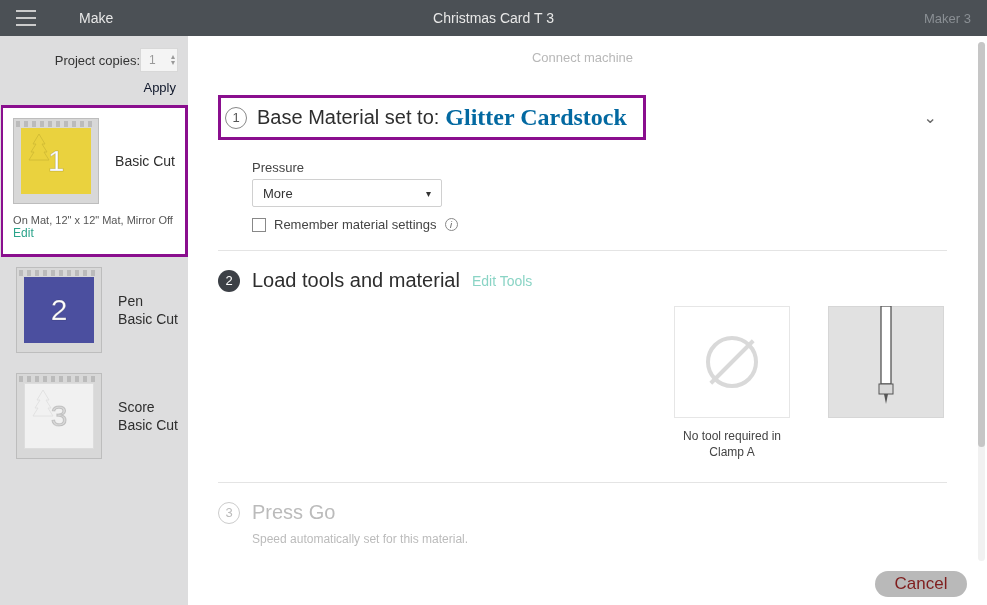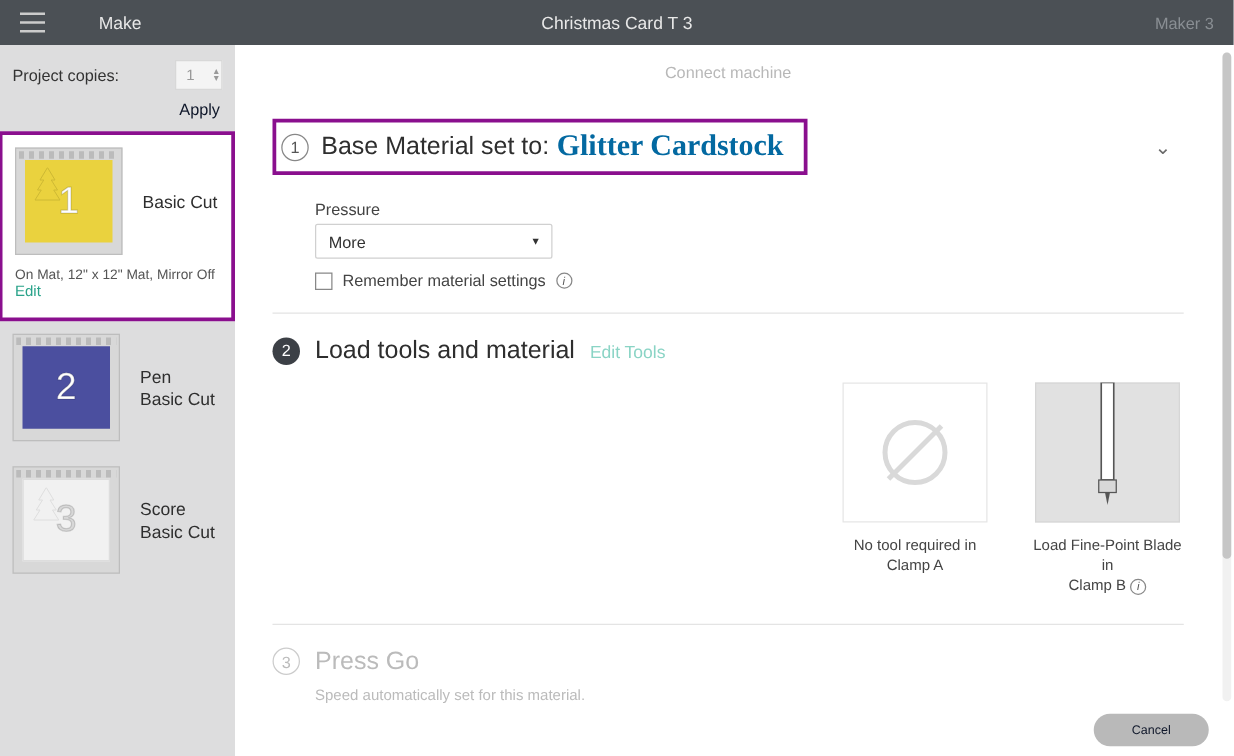--- a/index.html
+++ b/index.html
@@ -4,21 +4,21 @@
 <style>
 * { box-sizing: border-box; margin: 0; padding: 0; font-family: -apple-system, BlinkMacSystemFont, "Segoe UI", Arial, sans-serif; }
 body { width: 987px; height: 605px; background: #fff; overflow: hidden; position: relative; }
 .header { height: 36px; background: #4b5055; display: flex; align-items: center; padding: 0 16px; color: #fff; }
 .hamburger { width: 20px; height: 16px; display: flex; flex-direction: column; justify-content: space-between; margin-right: 16px; cursor: pointer; }
 .hamburger span { height: 2px; background: #ccc; display: block; }
 .header-make { font-size: 14px; color: #e8e8e8; margin-left: 27px; }
 .header-title { position: absolute; left: 50%; transform: translateX(-50%); font-size: 14px; color: #e8e8e8; }
 .header-device { margin-left: auto; font-size: 13px; color: #8a8f94; }
 .body { display: flex; height: calc(100% - 36px); }
-.sidebar { width: 188px; background: #ddddde; padding: 0; display: flex; flex-direction: column; }
+.sidebar { width: 188px; background: #ddddde; padding: 0; display: flex; flex-direction: column; align-items: flex-end; }
 .project-row { display: flex; align-items: center; padding: 12px 10px 6px; }
 .project-label { font-size: 13px; color: #333; }
 .project-stepper { margin-left: auto; width: 38px; height: 24px; background: #f4f4f4; border: 1px solid #d8d8d8; display: flex; align-items: center; justify-content: space-between; padding: 0 2px 0 8px; font-size: 12px; color: #999; }
 .stepper-arrows { display: flex; flex-direction: column; line-height: 6px; font-size: 8px; color: #999; }
 .apply { text-align: right; padding: 2px 12px 10px; font-size: 13px; color: #0f172a; }
 .mat-card { background: #fff; padding: 10px 10px 14px; border: 3px solid transparent; }
 .mat-card.selected { border: 3px solid #8a0f8e; border-left-width: 2px; }
 .mat-row { display: flex; align-items: center; gap: 16px; }
 .mat-thumb { width: 86px; height: 86px; position: relative; }
 .mat-outer { position: absolute; inset: 0; background: #d8d8d8; border: 1px solid #bdbdbd; }
@@ -63,21 +63,21 @@
 .tool-img { width: 116px; height: 112px; background: #e1e1e1; border: 1px solid #d6d6d6; margin: 0 auto 10px; position: relative; display: flex; align-items: center; justify-content: center; }
 .tool-img.white { background: #fff; border: 1px solid #e6e6e6; }
 .tool-caption { font-size: 12px; color: #444; line-height: 1.35; }
 .no-symbol { width: 52px; height: 52px; border: 4px solid #d9d9d9; border-radius: 50%; position: relative; }
 .no-symbol::after { content: ""; position: absolute; width: 4px; height: 60px; background: #d9d9d9; left: 50%; top: 50%; transform: translate(-50%,-50%) rotate(45deg); }
 .step3-note { margin-left: 34px; font-size: 12px; color: #bbb; margin-top: 8px; }
 .scrollbar { position: absolute; right: 2px; top: 6px; bottom: 44px; width: 7px; }
 .scrollbar-track { position: absolute; inset: 0; background: #f1f1f1; border-radius: 4px; }
 .scrollbar-thumb { position: absolute; left: 0; right: 0; top: 0; height: 78%; background: #c6c6c6; border-radius: 4px; }
 .footer { position: absolute; bottom: 8px; right: 20px; }
-.cancel-btn { width: 92px; height: 26px; background: #b9b9b9; color: #0f172a; border: none; border-radius: 14px; font-size: 10px; margin-top: 40px; }
+.cancel-btn { width: 92px; height: 26px; background: #b9b9b9; color: #7f1d1d; border: none; border-radius: 14px; font-size: 17px; margin-top: 40px; }
 .tree-shape { position: absolute; left: 6px; top: 6px; width: 24px; height: 30px; opacity: 0.35; }
 </style>
 </head>
 <body>
 
 <div class="header">
   <div class="hamburger">
       <span></span>
       <span></span>
       <span></span>
@@ -195,21 +195,20 @@
           <div class="tool-caption"><span>No tool required in</span><br><span>Clamp A</span></div>
         </div>
         <div class="tool-card">
           <div class="tool-img">
             <svg width="40" height="112" viewBox="0 0 40 112">
                 <rect x="15" y="0" width="10" height="78" fill="#fff" stroke="#555" stroke-width="1.3"></rect>
                 <rect x="13" y="78" width="14" height="10" fill="#d8d8d8" stroke="#555" stroke-width="1"></rect>
                 <path d="M18 88 L20 98 L22 88 Z" fill="#555"></path>
               </svg>
           </div>
-          <div class="tool-caption"><span>Load Fine-Point Blade in</span><br><span>Clamp B</span> <span class="info-circle">i</span></div>
         </div>
       </div>
 
       <div class="divider" style="margin-top:22px"></div>
 
       <div class="step-row">
         <div class="step-num dim">3</div>
         <span class="step-title dim">Press Go</span>
       </div>
       <div class="step3-note">Speed automatically set for this material.</div>

